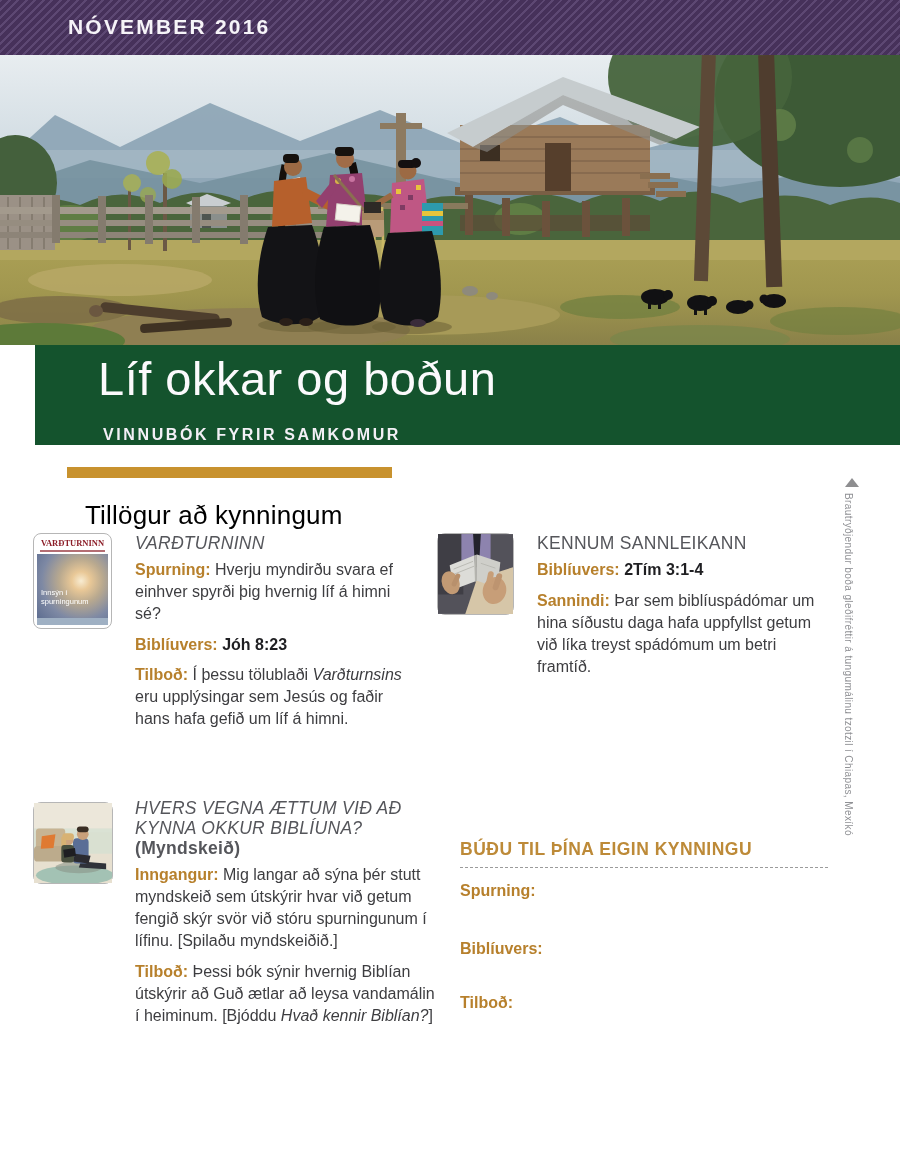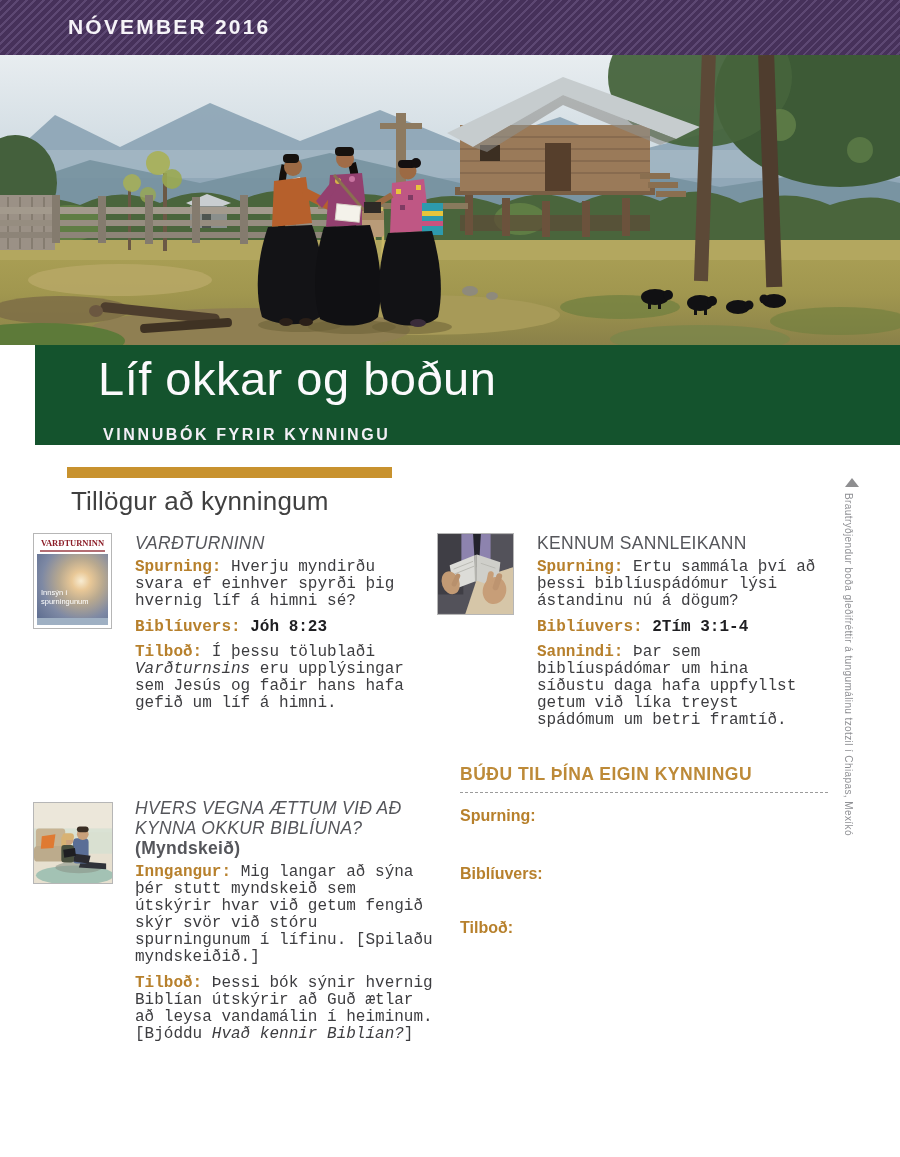--- a/index.html
+++ b/index.html
@@ -17,27 +17,27 @@
   .hero svg{display:block;}
 
   
   .titleband{position:absolute;left:0;top:345px;width:900px;height:100px;background:#14532d;margin-left:35px;}
   .pub-title{position:absolute;left:63px;top:6px;margin:0;font-size:47px;font-weight:300;
              letter-spacing:.5px;color:#fbfafc;}
   .pub-subtitle{position:absolute;left:68px;top:81px;font-size:16px;font-weight:bold;
                 letter-spacing:2.6px;color:#f3f0f6;}
   .goldbar{position:absolute;left:67px;top:467px;width:325px;height:11px;background:#c8922e;}
 
-  .section-heading{position:absolute;left:71px;top:486px;margin:0;font-size:26px;
-                   font-weight:400;color:#404040;letter-spacing:.2px;}
-
-  
-  .abs{position:absolute;}
+  .section-heading{position:absolute;left:71px;top:486px;margin:14px;font-size:26px;
+                   font-weight:400;color:#000000;letter-spacing:.2px;}
+
+  
+  .abs{position:absolute;border-radius:8px;}
   .thumb{position:absolute;border:1px solid #b6b6b6;background:#fff;box-sizing:border-box;}
-  .btext p{margin:0 0 8.5px;font-size:16px;line-height:17px;color:#3d3d40;font-family:Liberation Mono, monospace;}
+  .btext p{margin:0 0 8.5px;font-size:16px;line-height:22px;color:#3d3d40;}
   .btext h3{margin:0 0 6px;font-size:17.5px;line-height:20px;font-weight:400;
             color:#55565b;letter-spacing:.3px;}
   h3.it{font-style:italic;}
   h3 b.upright{font-style:normal;font-weight:bold;}
   .label{color:#b7802c;font-weight:bold;}
   .verse{color:#1f1f22;font-weight:bold;}
 
   .text-wt{left:135px;top:533px;width:278px;}
   .thumb-wt{left:33px;top:533px;width:79px;height:96px;}
   .text-truth{left:537px;top:533px;width:288px;}
@@ -49,21 +49,21 @@
   .wt-masthead{position:absolute;top:4px;left:0;right:0;text-align:center;font-size:8.5px;
                font-weight:bold;color:#8c1e28;font-family:"Liberation Serif", serif;}
   .wt-rule{position:absolute;top:16px;left:6px;right:6px;height:2px;background:#8c1e28;opacity:.65;}
   .wt-img{position:absolute;top:20px;left:3px;right:3px;bottom:10px;
           background:radial-gradient(circle at 62% 42%,#f8ecd2 0%,#e9c897 16%,#b9a98f 38%,#7e89a4 68%,#5d6d90 100%);}
   .wt-caption{position:absolute;left:7px;bottom:22px;width:56px;font-size:7.5px;
               line-height:9px;color:#ffffff;}
   .wt-footer{position:absolute;left:3px;right:3px;bottom:3px;height:7px;background:#9fb0c3;}
 
   
-  .custom{left:460px;top:764px;width:368px;}
+  .custom{left:460px;top:839px;width:368px;}
   .custom-heading{margin:0;font-size:17.5px;font-weight:bold;color:#bd8a38;letter-spacing:.5px;}
   .custom-divider{border-bottom:1px dashed #9b9b9b;margin-top:7px;height:0;}
   .custom p{margin:0;font-size:16px;line-height:21.5px;}
   .cl1{margin-top:12px !important;}
   .cl2{margin-top:36px !important;}
   .cl3{margin-top:33px !important;}
 
   
   .credit-triangle{position:absolute;left:845px;top:478px;width:0;height:0;
                    border-left:7px solid transparent;border-right:7px solid transparent;
@@ -233,21 +233,21 @@
       <rect x="422" y="148" width="21" height="32" fill="#2d9aad"></rect>
       <rect x="422" y="156" width="21" height="5" fill="#e5c43c"></rect>
       <rect x="422" y="166" width="21" height="5" fill="#c8527e"></rect>
       <path d="M388,178 C378,208 376,242 384,264 C402,274 428,272 438,262 C444,234 440,204 432,176 Z" fill="#121215"></path>
       <ellipse cx="418" cy="268" rx="8" ry="4" fill="#3a2c3a"></ellipse>
     </svg>
   </div>
 
   <div class="titleband">
     <h1 class="pub-title">Líf okkar og boðun</h1>
-    <div class="pub-subtitle">VINNUBÓK FYRIR KYNNINGU</div>
+    <div class="pub-subtitle">VINNUBÓK FYRIR SAMKOMUR</div>
   </div>
   <div class="goldbar"></div>
 
   <h2 class="section-heading">Tillögur að kynningum</h2>
 
   <div class="thumb thumb-wt abs">
     <div class="wt-masthead">VARÐTURNINN</div>
     <div class="wt-rule"></div>
     <div class="wt-img"></div>
     <div class="wt-caption">Innsýn í spurningunum</div>
@@ -278,22 +278,20 @@
       <ellipse cx="13" cy="50" rx="9" ry="12" fill="#c29a74" transform="rotate(-20 13 50)"></ellipse>
       <ellipse cx="58" cy="58" rx="12" ry="14" fill="#c79e78" transform="rotate(15 58 58)"></ellipse>
       <rect x="50" y="38" width="6" height="18" rx="3" fill="#c79e78" transform="rotate(12 53 47)"></rect>
       <rect x="58" y="40" width="6" height="18" rx="3" fill="#bd9470" transform="rotate(18 61 49)"></rect>
       <rect x="16" y="40" width="5" height="14" rx="2.5" fill="#b8906c" transform="rotate(25 18 47)"></rect>
     </svg>
   </div>
 
   <section class="btext text-truth abs">
     <h3>KENNUM SANNLEIKANN</h3>
-    <p><span class="label">Spurning:</span>
-      <span>Ertu sammála því að þessi biblíu­spádómur lýsi ástandinu nú á dögum?</span></p>
     <p><span class="label">Biblíuvers:</span>
       <span class="verse">2Tím 3:1-4</span></p>
     <p><span class="label">Sannindi:</span>
       <span>Þar sem biblíuspádómar um hina síðustu daga hafa uppfyllst getum við líka treyst spádómum um betri framtíð.</span></p>
   </section>
 
   <div class="thumb thumb-couch abs">
     <svg width="78" height="80" viewBox="0 0 80 82" xmlns="http://www.w3.org/2000/svg">
       <rect width="80" height="82" fill="#e7e0d0"></rect>
       <rect width="80" height="30" fill="#ece7da"></rect>

